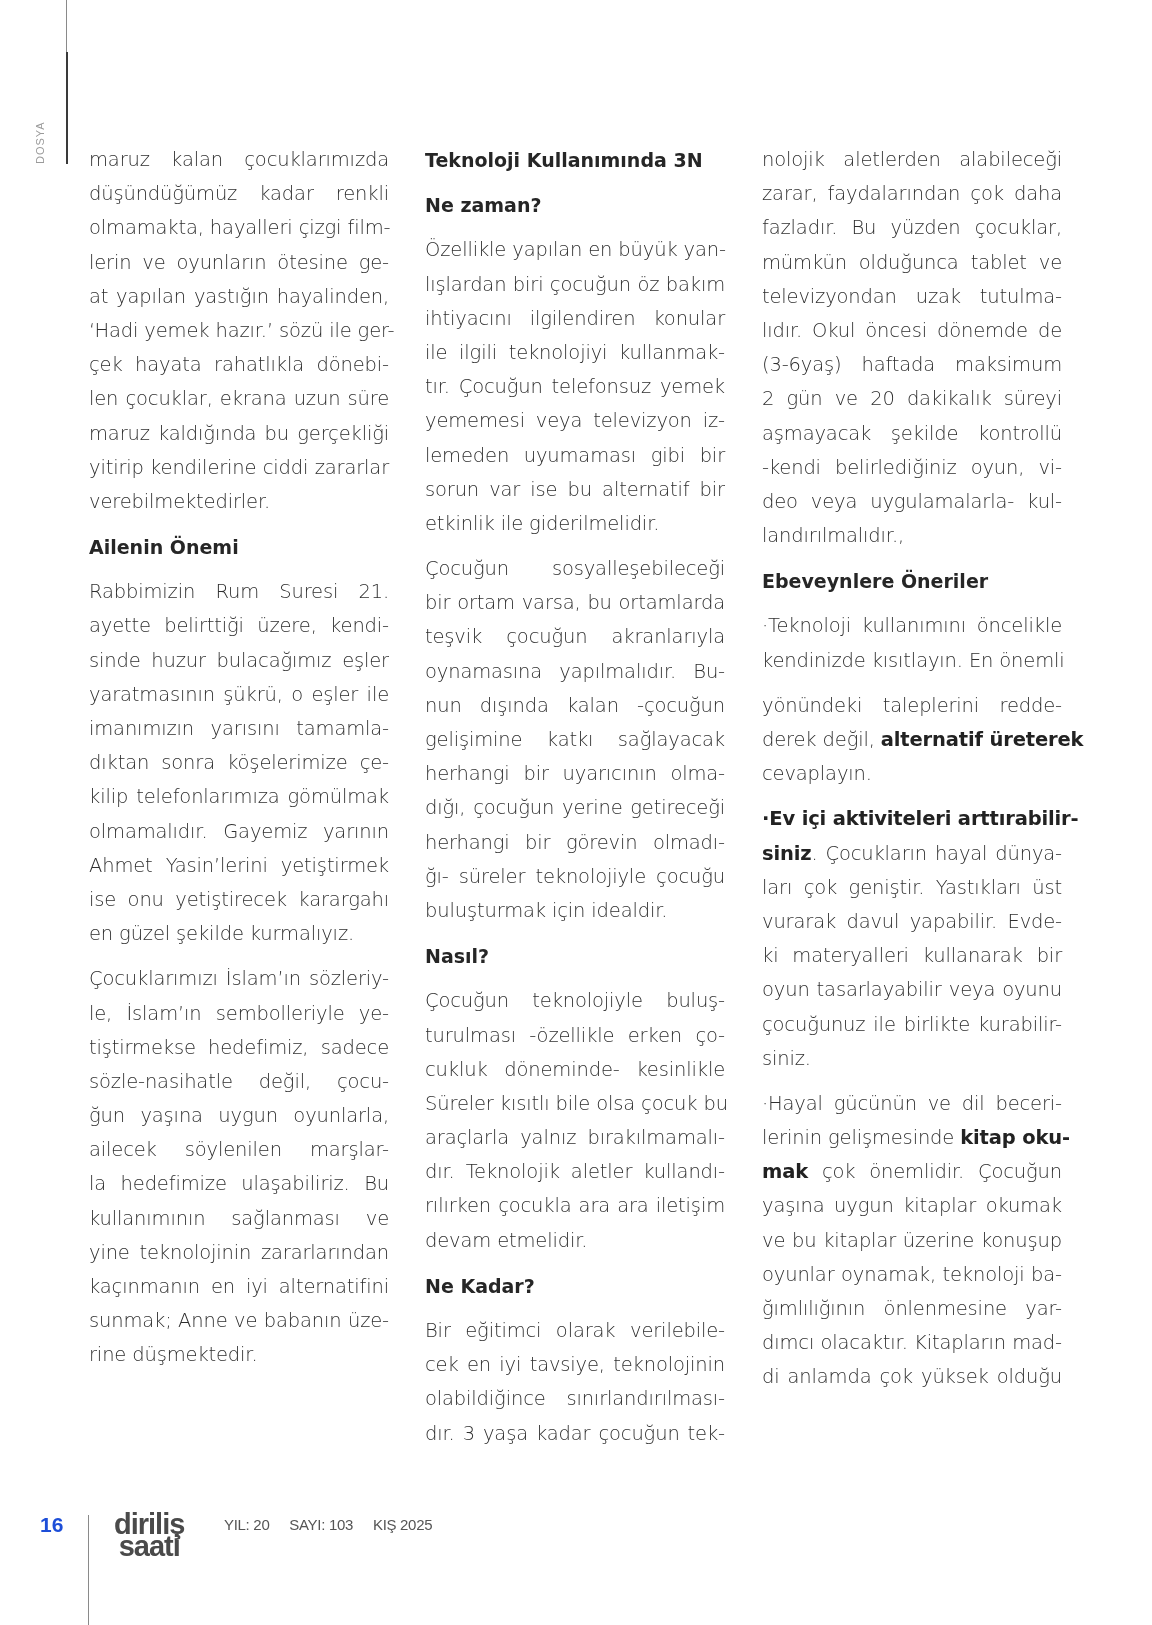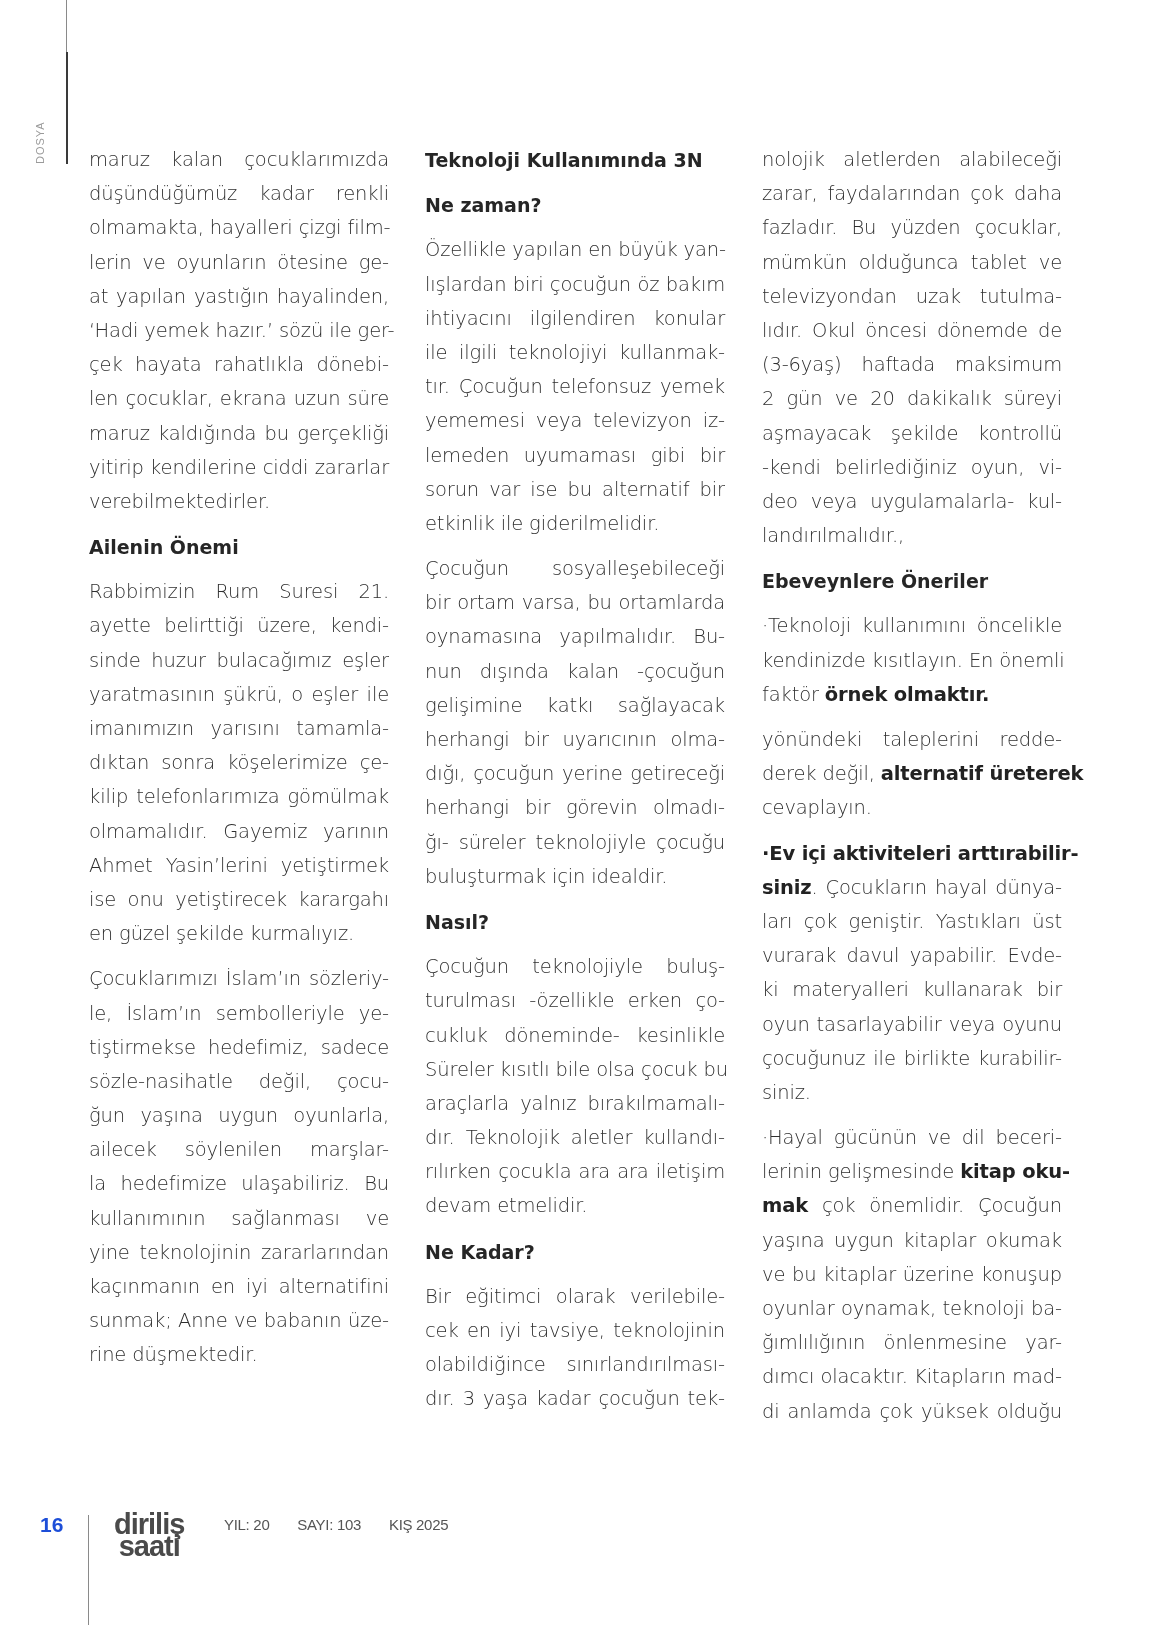--- a/index.html
+++ b/index.html
@@ -38,21 +38,21 @@
     .logo {
       position: absolute; left: 114px; top: 1512px; font-family: "Liberation Sans", sans-serif;
       font-weight: 700; color: #4a4a4a; line-height: 24px; text-align: center; letter-spacing: -1px;
     }
     .logo .l1 { display: block; font-size: 29px; }
     .logo .l2 { display: block; font-size: 29px; margin-top: -2px; }
     .issue {
       position: absolute; left: 224px; top: 1516px; font-size: 15px; color: #555;
       font-family: "Liberation Sans", sans-serif; white-space: nowrap; letter-spacing: -0.3px;
     }
-    .issue span { margin-right: 24px; text-align: right; }
+    .issue span { margin-right: 16px; text-align: right; }
   </style>
 </head>
 <body>
 
 <div class="vrule-top"></div>
 <div class="vrule-mid"></div>
 <div class="section-label">DOSYA</div>
 
 <div class="col c1">
     <div>
@@ -113,20 +113,21 @@
       <div class="line">tır. Çocuğun telefonsuz yemek</div>
       <div class="line">yememesi veya televizyon iz-</div>
       <div class="line">lemeden uyumaması gibi bir</div>
       <div class="line">sorun var ise bu alternatif bir</div>
       <div class="line last">etkinlik ile giderilmelidir.</div>
     </div>
     <div class="gap"></div>
     <div>
       <div class="line">Çocuğun sosyalleşebileceği</div>
       <div class="line">bir ortam varsa, bu ortamlarda</div>
+      <div class="line">teşvik çocuğun akranlarıyla</div>
       <div class="line">oynamasına yapılmalıdır. Bu-</div>
       <div class="line">nun dışında kalan -çocuğun</div>
       <div class="line">gelişimine katkı sağlayacak</div>
       <div class="line">herhangi bir uyarıcının olma-</div>
       <div class="line">dığı, çocuğun yerine getireceği</div>
       <div class="line">herhangi bir görevin olmadı-</div>
       <div class="line">ğı- süreler teknolojiyle çocuğu</div>
       <div class="line last">buluşturmak için idealdir.</div>
     </div>
     <div class="gap"></div>
@@ -166,21 +167,20 @@
       <div class="line">-kendi belirlediğiniz oyun, vi-</div>
       <div class="line">deo veya uygulamalarla- kul-</div>
       <div class="line last">landırılmalıdır.,</div>
     </div>
     <div class="gap"></div>
     <div class="heading">Ebeveynlere Öneriler</div>
     <div class="gap"></div>
     <div>
       <div class="line">·Teknoloji kullanımını öncelikle</div>
       <div class="line">kendinizde kısıtlayın. En önemli</div>
-      <div class="line last">faktör <b>örnek olmaktır.</b></div>
     </div>
     <div class="gap"></div>
     <div>
       <div class="line">yönündeki taleplerini redde-</div>
       <div class="line">derek değil, <b>alternatif üreterek</b></div>
       <div class="line last">cevaplayın.</div>
     </div>
     <div class="gap"></div>
     <div>
       <div class="line"><b>·Ev içi aktiviteleri arttırabilir-</b></div>

